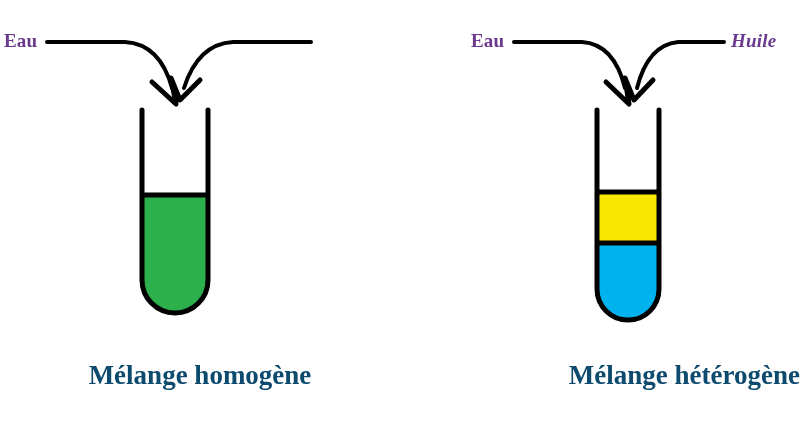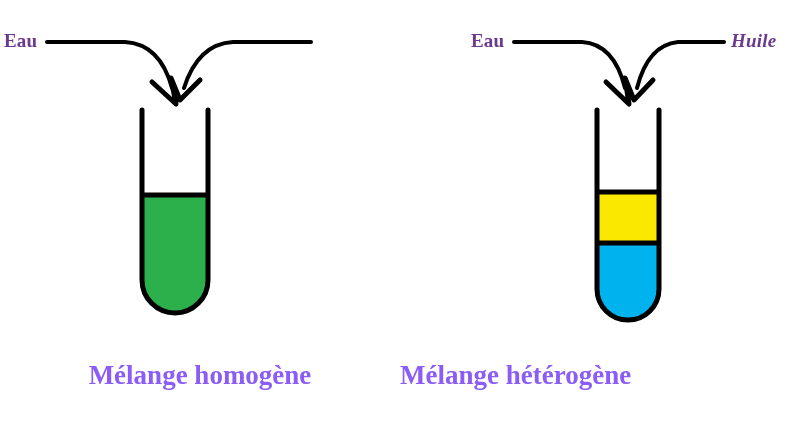--- a/index.html
+++ b/index.html
@@ -40,27 +40,27 @@
   }
   .label-eau-left   { left: 4px;   top: 30px; }
   .label-sirop      { left: 321px; top: 12px; }
   .label-eau-right  { left: 471px; top: 30px; }
   .label-huile      { left: 731px; top: 30px; font-style: italic; }
 
   .caption {
     position: absolute;
     font-family: "Liberation Serif", serif;
     font-weight: bold;
-    color: #8b5cf6;
+    color: #0c4a6e;
     font-size: 27px;
     line-height: 30px;
     white-space: nowrap;
   }
   .caption-left  { left: 0px;   top: 360px; width: 400px; text-align: center; }
-  .caption-right { left: 400px; top: 360px; width: 400px; text-align: left; }
+  .caption-right { left: 400px; top: 360px; width: 400px; text-align: right; }
 </style>
 </head>
 <body>
 
 <div id="stage">
 
   <svg class="scene-svg" viewBox="0 0 800 425" xmlns="http://www.w3.org/2000/svg">
 
     <g>
 

